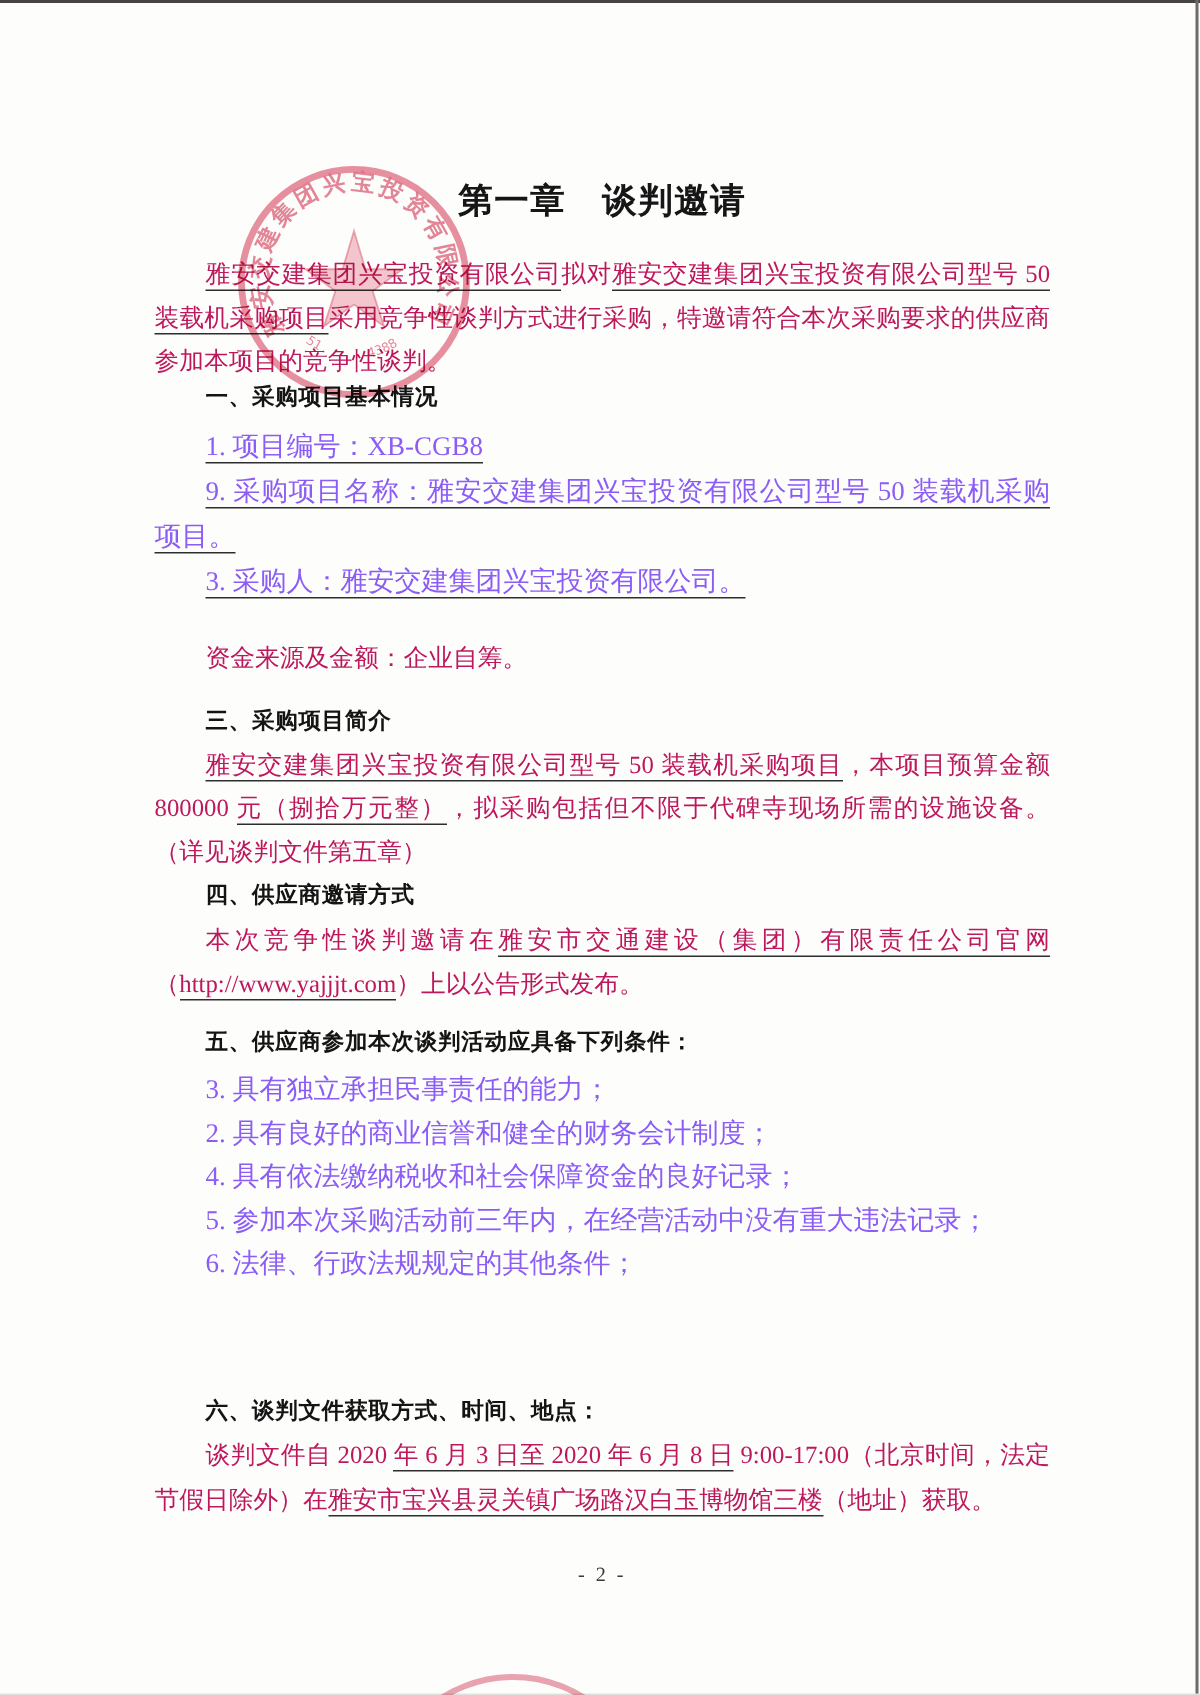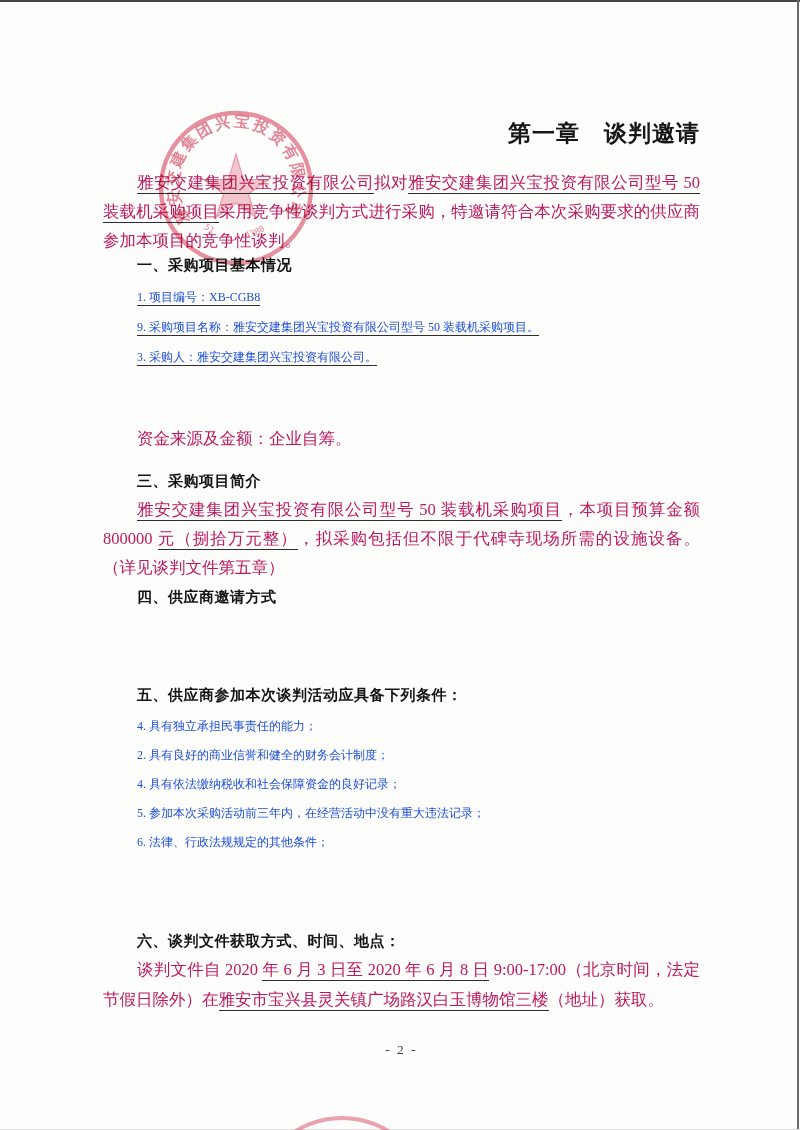--- a/index.html
+++ b/index.html
@@ -9,33 +9,33 @@
     font-family:"Liberation Serif","DejaVu Serif",serif;
     color:#1f1f1f;
   }
   .edge-top{position:absolute;left:0;top:0;width:800px;height:2px;background:#474443;}
   .edge-right{position:absolute;right:1px;top:0;width:2px;height:1130px;background:#6d6a68;}
   .edge-bottom{position:absolute;left:0;bottom:0;width:800px;height:1px;background:#e3e1de;}
 
   .block{position:absolute;left:103px;width:597px;}
 
   .doc-title{
-    top:118px;text-align:right;font-size:23px;font-weight:bold;
+    top:118px;text-align:center;font-size:23px;font-weight:bold;
     letter-spacing:1px;color:#161616;
   }
   .para{
     font-size:16.5px;line-height:29px;text-align:justify;
     text-indent:34px;color:#be185d;
   }
   .h2{
     font-size:15px;font-weight:bold;line-height:28px;
     padding-left:34px;color:#141414;letter-spacing:0.5px;
   }
   .list .li{
-    font-size:12px;line-height:30px;text-align:justify;text-indent:34px;color:#1d4ed8;
+    font-size:18px;line-height:30px;text-align:justify;text-indent:34px;color:#8b5cf6;
   }
   .list5 .li{line-height:29px;}
   .u{border-bottom:1.3px solid #2e2e2e;padding-bottom:1px;}
   .page-num{
     top:1042px;text-align:center;font-size:13.5px;color:#3a3a3a;letter-spacing:2px;
   }
 
   .seal{
     position:absolute;left:154px;top:106px;width:164px;height:164px;
     mix-blend-mode:multiply;opacity:0.88;pointer-events:none;
@@ -64,24 +64,25 @@
     <div class="li"><span class="u">9. 采购项目名称：雅安交建集团兴宝投资有限公司型号 50 装载机采购项目。</span></div>
     <div class="li"><span class="u">3. 采购人：雅安交建集团兴宝投资有限公司。</span></div>
   </div>
 
   <div class="block para" style="top:424px;">资金来源及金额：企业自筹。</div>
 
   <div class="block h2" style="top:467px;">三、采购项目简介</div>
   <div class="block para" style="top:495px;"><span class="u">雅安交建集团兴宝投资有限公司型号 50 装载机采购项目</span><span>，本项目预算金额 800000 </span><span class="u">元（捌拾万元整）</span><span>，拟采购包括但不限于代碑寺现场所需的设施设备。（详见谈判文件第五章）</span></div>
 
   <div class="block h2" style="top:583px;">四、供应商邀请方式</div>
+  <div class="block para" style="top:612px;"><span>本次竞争性谈判邀请在</span><span class="u">雅安市交通建设（集团）有限责任公司官网</span><span>（</span><span class="u">http://www.yajjjt.com</span><span>）上以公告形式发布。</span></div>
 
   <div class="block h2" style="top:681px;">五、供应商参加本次谈判活动应具备下列条件：</div>
   <div class="block list list5" style="top:712px;">
-    <div class="li">4. 具有独立承担民事责任的能力；</div>
+    <div class="li">3. 具有独立承担民事责任的能力；</div>
     <div class="li">2. 具有良好的商业信誉和健全的财务会计制度；</div>
     <div class="li">4. 具有依法缴纳税收和社会保障资金的良好记录；</div>
     <div class="li">5. 参加本次采购活动前三年内，在经营活动中没有重大违法记录；</div>
     <div class="li">6. 法律、行政法规规定的其他条件；</div>
   </div>
 
   <div class="block h2" style="top:927px;">六、谈判文件获取方式、时间、地点：</div>
   <div class="block para" style="top:955px;line-height:30px;"><span>谈判文件自 2020 </span><span class="u">年 6 月 3 日至 2020 年 6 月 8 日</span><span> 9:00-17:00（北京时间，法定节假日除外）在</span><span class="u">雅安市宝兴县灵关镇广场路汉白玉博物馆三楼</span><span>（地址）获取。</span></div>
 
   <div class="block page-num">- 2 -</div>

